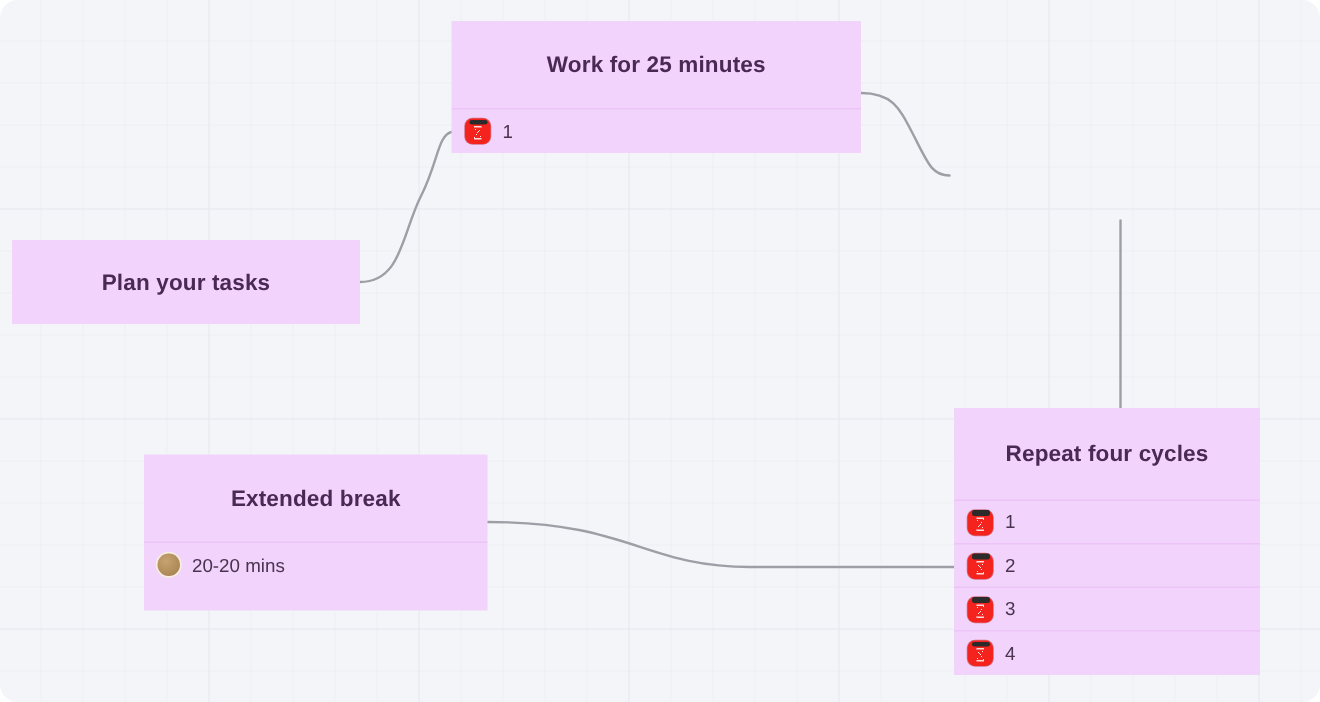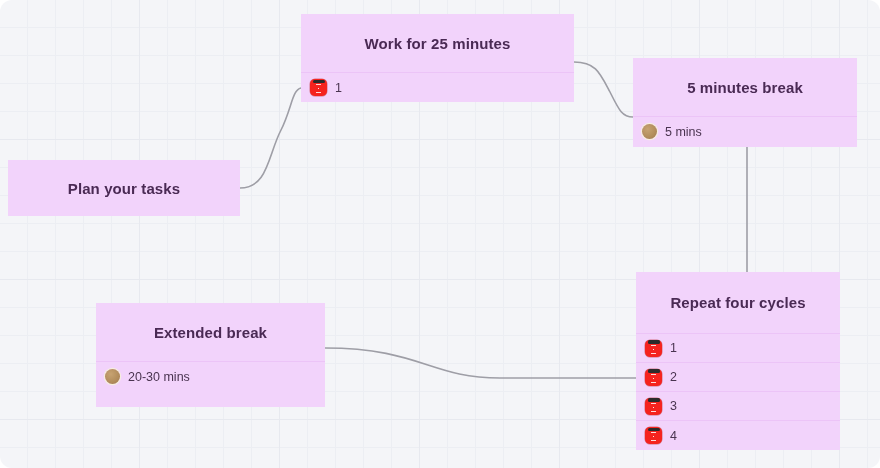--- a/index.html
+++ b/index.html
@@ -158,31 +158,20 @@
       <span class="node-title">Work for 25 minutes</span>
     </div>
     <div class="node-body">
       <div class="node-row">
         <span class="icon-timer"></span>
         <span class="row-label">1</span>
       </div>
     </div>
   </div>
 
-  <div class="node" style="left:633px; top:58px; width:224px; height:89px;">
-    <div class="node-header">
-      <span class="node-title">5 minutes break</span>
-    </div>
-    <div class="node-body">
-      <div class="node-row">
-        <span class="icon-cookie"></span>
-        <span class="row-label">5 mins</span>
-      </div>
-    </div>
-  </div>
 
   <div class="node" style="left:636px; top:272px; width:204px; height:178px;">
     <div class="node-header" style="height:61px;">
       <span class="node-title">Repeat four cycles</span>
     </div>
     <div class="node-body">
       <div class="node-row">
         <span class="icon-timer"></span>
         <span class="row-label">1</span>
       </div>
@@ -201,18 +190,18 @@
     </div>
   </div>
 
   <div class="node" style="left:96px; top:303px; width:229px; height:104px;">
     <div class="node-header">
       <span class="node-title">Extended break</span>
     </div>
     <div class="node-body">
       <div class="node-row">
         <span class="icon-cookie"></span>
-        <span class="row-label">20-30 mins</span>
+        <span class="row-label">20-20 mins</span>
       </div>
     </div>
   </div>
 
 </div>
 
 </body></html>

